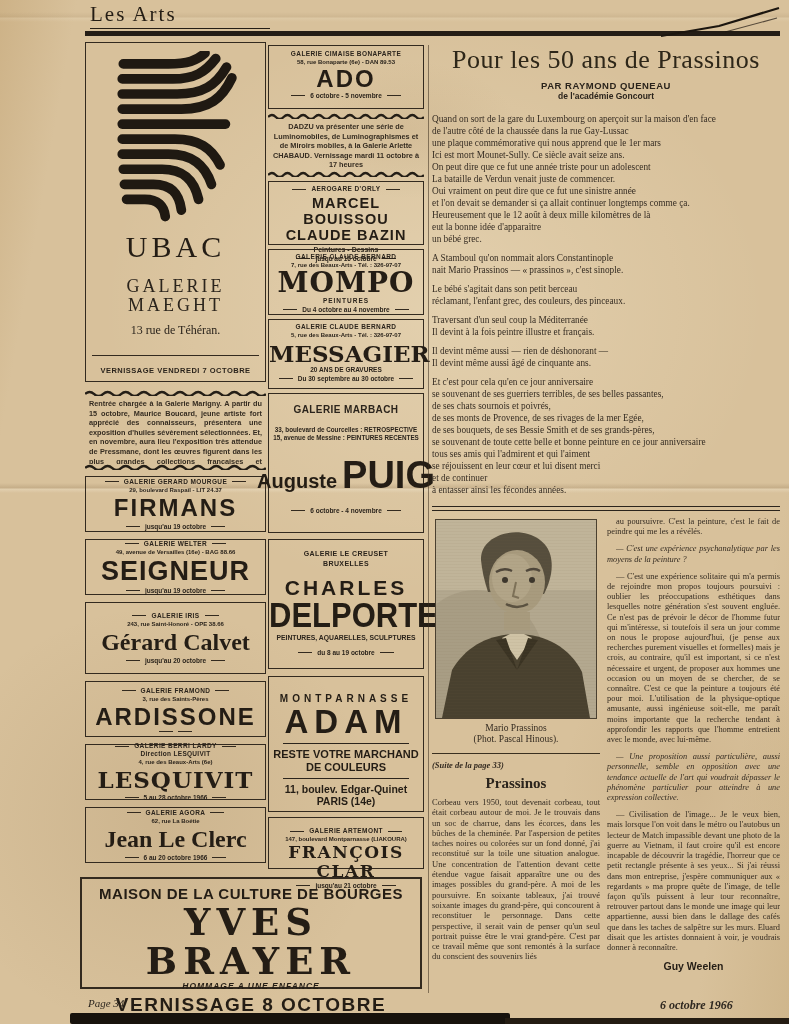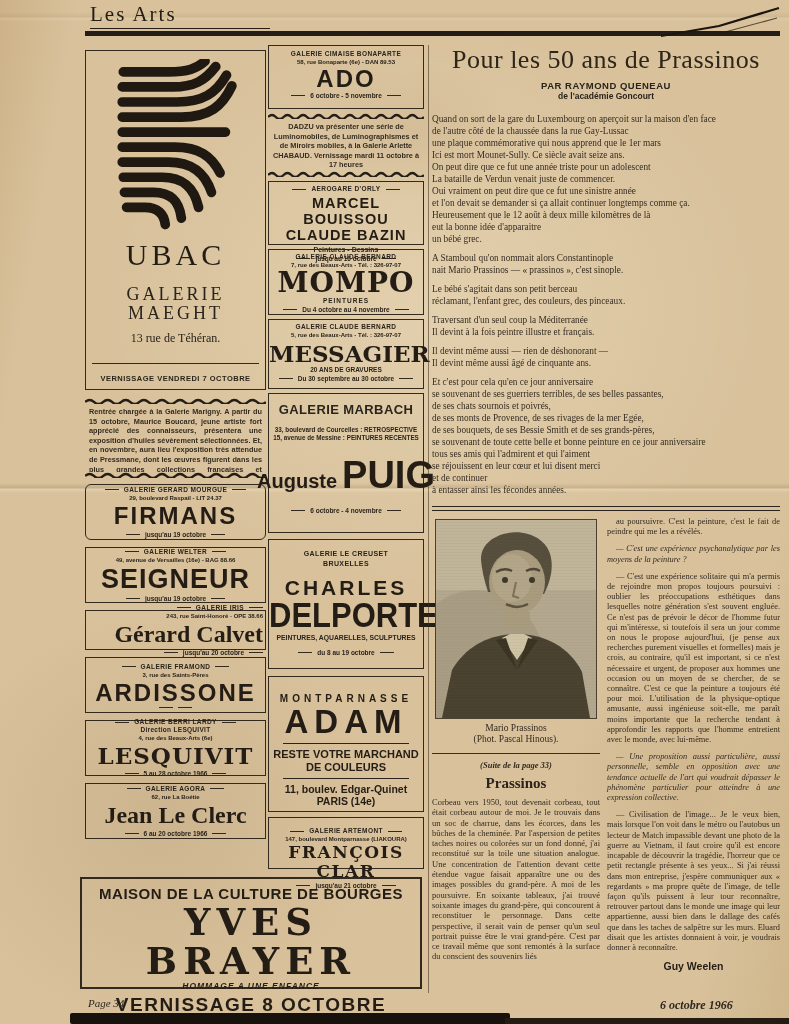--- a/index.html
+++ b/index.html
@@ -48,21 +48,21 @@
   <div style="position:absolute;left:90px;top:2px;width:180px;border-bottom:1px solid #241d15;padding-bottom:2px;">
     <span style="font:400 21px/24px 'Liberation Serif',serif;letter-spacing:2px;color:#241d15;">Les Arts</span>
   </div>
   <div style="position:absolute;left:85px;top:31px;width:695px;height:5px;background:#241d15;"></div>
 
   <svg style="position:absolute;left:655px;top:2px;" width="130" height="42" viewBox="0 0 130 42">
     <path d="M6,34 L64,24 L124,6" stroke="#1c160f" stroke-width="2.2" fill="none"></path>
     <path d="M70,30 L122,16" stroke="#1c160f" stroke-width="1.2" fill="none" opacity=".7"></path>
   </svg>
 
-  <div style="position:absolute;left:85px;top:50px;width:181px;">
+  <div style="position:absolute;left:85px;top:42px;width:181px;">
 
     <div class="box" style="height:340px;margin-bottom:8px;border-width:1px;">
       <svg width="140" height="172" viewBox="0 0 130 160" style="margin-top:8px;">
         <g stroke="#1f1912" stroke-width="9" stroke-linecap="round" fill="none">
           <path d="M16,12 H58 C76,12 84,9 92,2"></path>
           <path d="M15,26 H62 C82,26 92,20 102,7"></path>
           <path d="M15,40 H66 C90,40 102,32 112,15"></path>
           <path d="M15,54 H70 C96,54 108,44 117,25"></path>
           <path d="M15,68 H111"></path>
           <path d="M15,82 H64 C86,82 98,90 106,106"></path>
@@ -88,37 +88,37 @@
           <path d="M0 4 Q4 0 8 4 T16 4 T24 4 T32 4 T40 4 T48 4 T56 4 T64 4 T72 4 T80 4 T88 4 T96 4 T104 4 T112 4 T120 4 T128 4 T136 4 T144 4 T152 4 T160 4" stroke="#241e16" stroke-width="2.4" fill="none"></path>
         </svg>
       <div class="notice-text" style="height:62px;overflow:hidden;">Rentrée chargée à la Galerie Marigny. A partir du 15 octobre, Maurice Boucard, jeune artiste fort apprécié des connaisseurs, présentera une exposition d'huiles sévèrement sélectionnées. Et, en novembre, aura lieu l'exposition très attendue de Pressmane, dont les œuvres figurent dans les plus grandes collections françaises et étrangères.</div>
       <svg class="wave" viewBox="0 0 160 6" preserveAspectRatio="none">
           <path d="M0 4 Q4 0 8 4 T16 4 T24 4 T32 4 T40 4 T48 4 T56 4 T64 4 T72 4 T80 4 T88 4 T96 4 T104 4 T112 4 T120 4 T128 4 T136 4 T144 4 T152 4 T160 4" stroke="#241e16" stroke-width="2.4" fill="none"></path>
         </svg>
     </div>
 
     <div>
 
-        <div class="box" style="height:56px;margin-bottom:7px;display:flex;flex-direction:column;justify-content:center;padding:2px 2px;border-radius:6px;">
+        <div class="box" style="height:56px;margin-bottom:7px;display:flex;flex-direction:column;justify-content:center;padding:2px 2px;">
           <div class="hdr flank">GALERIE GERARD MOURGUE</div>
           <div class="hdr" style="letter-spacing:.3px;"></div>
           <div class="addr">29, boulevard Raspail  -  LIT 24.37</div>
           <div style="margin:1px 0;color:#241d15;" class="h-sans">FIRMANS</div>
           <div class="dates flank">jusqu'au 19 octobre</div>
         </div>
 
         <div class="box" style="height:56px;margin-bottom:7px;display:flex;flex-direction:column;justify-content:center;padding:2px 2px;">
           <div class="hdr flank">GALERIE WELTER</div>
           <div class="hdr" style="letter-spacing:.3px;"></div>
           <div class="addr">49, avenue de Versailles (16e)  -  BAG 88.66</div>
           <div style="margin:1px 0;color:#241d15;" class="h-sans2">SEIGNEUR</div>
           <div class="dates flank">jusqu'au 19 octobre</div>
         </div>
 
-        <div class="box" style="height:40px;margin-bottom:7px;display:flex;flex-direction:column;justify-content:center;padding:2px 2px;align-items:flex-end;">
+        <div class="box" style="height:72px;margin-bottom:7px;display:flex;flex-direction:column;justify-content:center;padding:2px 2px;">
           <div class="hdr flank">GALERIE IRIS</div>
           <div class="hdr" style="letter-spacing:.3px;"></div>
           <div class="addr">243, rue Saint-Honoré  -  OPE 38.66</div>
           <div style="margin:1px 0;color:#241d15;" class="h-serif">Gérard Calvet</div>
           <div class="dates flank">jusqu'au 20 octobre</div>
         </div>
 
         <div class="box" style="height:56px;margin-bottom:7px;display:flex;flex-direction:column;justify-content:center;padding:18px 2px;">
           <div class="hdr flank">GALERIE FRAMOND</div>
           <div class="hdr" style="letter-spacing:.3px;"></div>
@@ -189,21 +189,21 @@
 
     <div class="box" style="height:70px;margin-bottom:4px;padding-top:3px;">
       <div class="hdr">GALERIE  CLAUDE  BERNARD</div>
       <div class="addr">5, rue des Beaux-Arts  -  Tél. : 326-97-07</div>
       <div style="font:900 23px/25px 'DejaVu Serif',serif;color:#241d15;margin-top:2px;">MESSAGIER</div>
       <div style="font:700 6.5px/8px 'Liberation Sans',sans-serif;">20  ANS  DE  GRAVURES</div>
       <div class="dates flank">Du 30 septembre au 30 octobre</div>
     </div>
 
     <div class="box" style="height:140px;margin-bottom:6px;padding-top:12px;">
-      <div class="hdr" style="font-size:13px;">GALERIE  MARBACH</div>
+      <div class="hdr" style="font-size:10px;">GALERIE  MARBACH</div>
       <div class="addr" style="margin-top:12px;font-size:6.3px;">33, boulevard de Courcelles : RETROSPECTIVE</div>
       <div class="addr" style="font-size:6.3px;">15, avenue de Messine : PEINTURES RECENTES</div>
       <div style="margin-top:14px;display:flex;align-items:baseline;justify-content:center;gap:5px;">
         <span style="font:600 20px/22px 'Liberation Sans',sans-serif;color:#241d15;">Auguste</span>
         <span style="font:600 38px/38px 'Liberation Sans',sans-serif;color:#241d15;">PUIG</span>
       </div>
       <div class="dates flank" style="margin-top:12px;">6 octobre  -  4 novembre</div>
     </div>
 
     <div class="box" style="height:130px;margin-bottom:7px;padding-top:10px;">
@@ -339,21 +339,21 @@
             <path d="M60,120 L81,150 L70,118 Z" fill="#3a3323"></path>
             <path d="M102,120 L81,150 L92,118 Z" fill="#3a3323"></path>
           </svg>
           <div style="position:absolute;inset:0;background:repeating-linear-gradient(0deg,rgba(120,100,70,.06) 0 1px,transparent 1px 3px);"></div>
         </div>
         <div style="text-align:center;margin-top:4px;">
           <div style="font:400 9.5px/11px 'Liberation Serif',serif;color:#342b21;">Mario Prassinos</div>
           <div style="font:400 9.5px/11px 'Liberation Serif',serif;color:#342b21;">(Phot. Pascal Hinous).</div>
         </div>
         <div style="height:1px;background:#3a3020;margin:8px 0 6px;"></div>
-        <div style="font:italic 700 8.5px/10px 'Liberation Serif',serif;text-align:center;color:#342b21;">(Suite de la page 33)</div>
+        <div style="font:italic 700 8.5px/10px 'Liberation Serif',serif;text-align:left;color:#342b21;">(Suite de la page 33)</div>
         <div style="font:700 15px/18px 'Liberation Serif',serif;text-align:center;color:#2b241c;margin-top:4px;">Prassinos</div>
         <div style="font:400 8.5px/10.3px 'Liberation Serif',serif;text-align:justify;color:#342b21;margin-top:5px;">Corbeau vers 1950, tout devenait corbeau, tout était corbeau autour de moi. Je le trouvais dans un soc de charrue, dans les écorces, dans les bûches de la cheminée. Par l'aspersion de petites taches noires ou colorées sur un fond donné, j'ai reconstitué sur la toile une situation analogue. Une concentration de l'attention devant cette étendue vague faisait apparaître une ou des images possibles du grand-père. A moi de les poursuivre. En soixante tableaux, j'ai trouvé soixante images du grand-père, qui concourent à reconstituer le personnage. Dans cette perspective, il serait vain de penser qu'un seul portrait puisse être le vrai grand-père. C'est par ce travail même que sont remontés à la surface du conscient des souvenirs liés</div>
       </div>
 
       <div class="smallcol icol" style="width:173px;flex:0 0 auto;">
         <div>
 
             <p>au poursuivre. C'est la peinture, c'est le fait de peindre qui me les a révélés.</p>
 
             <p class="ital">— C'est une expérience psychanalytique par les moyens de la peinture ?</p>

